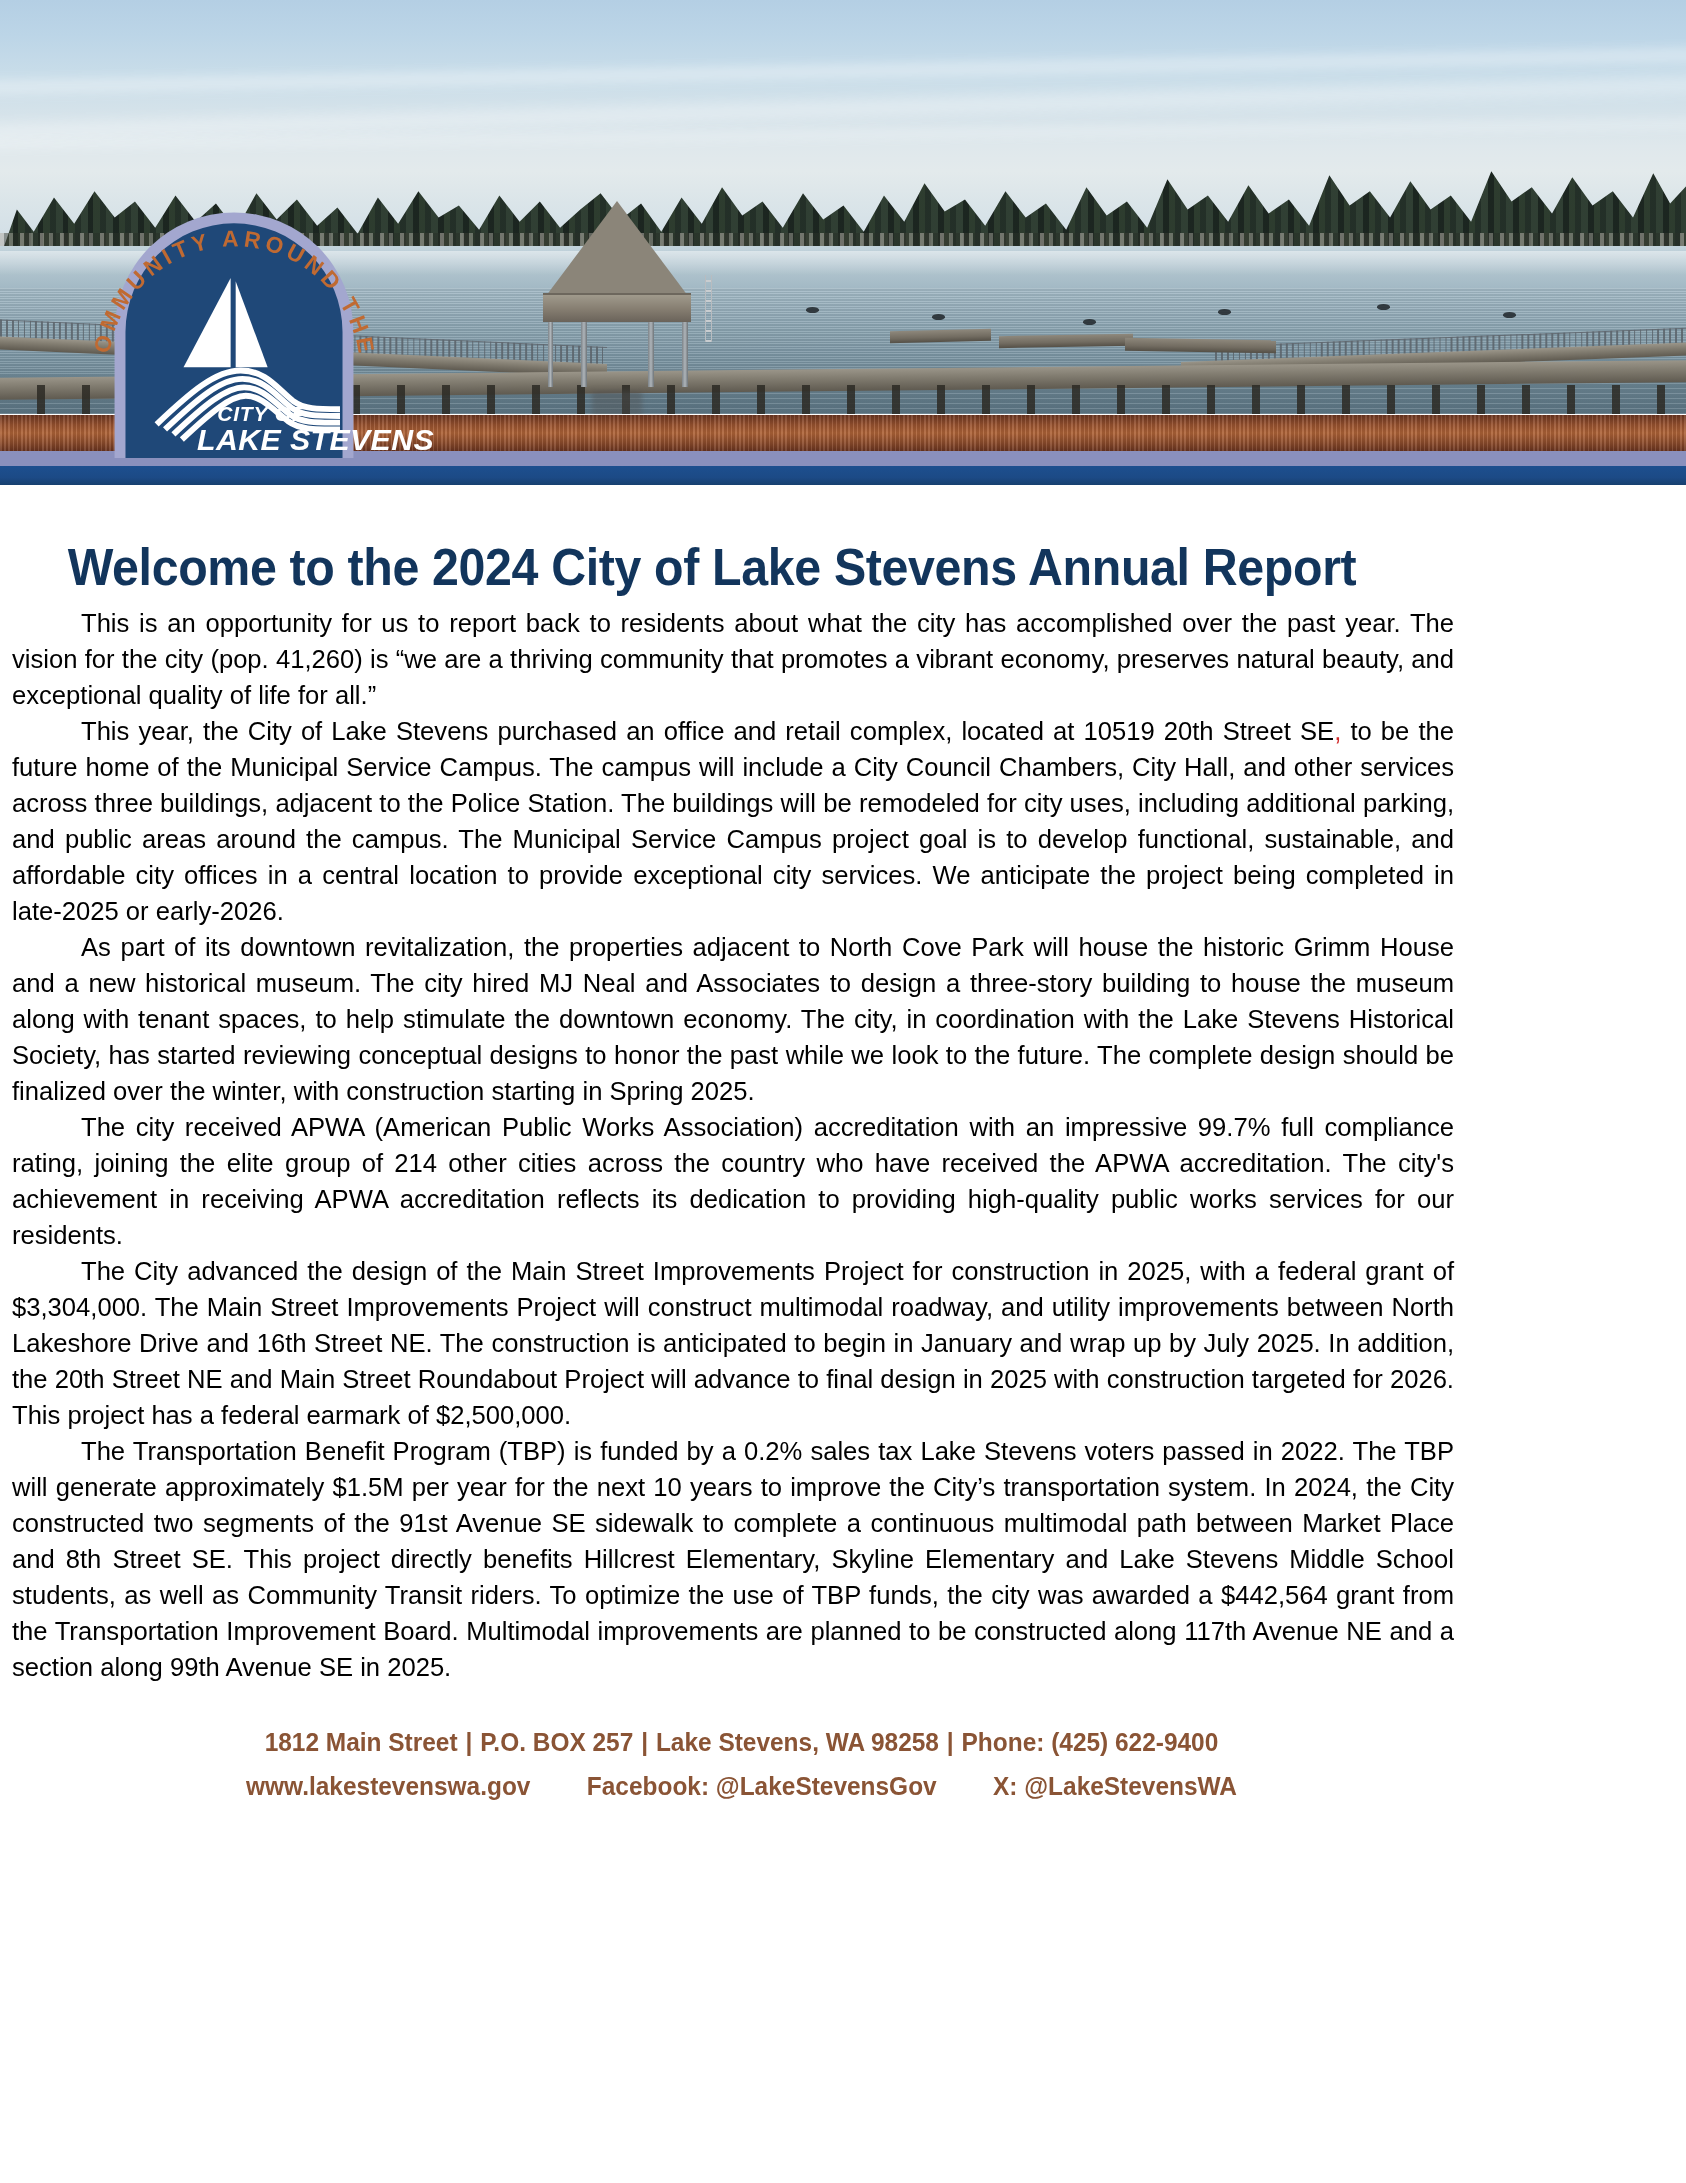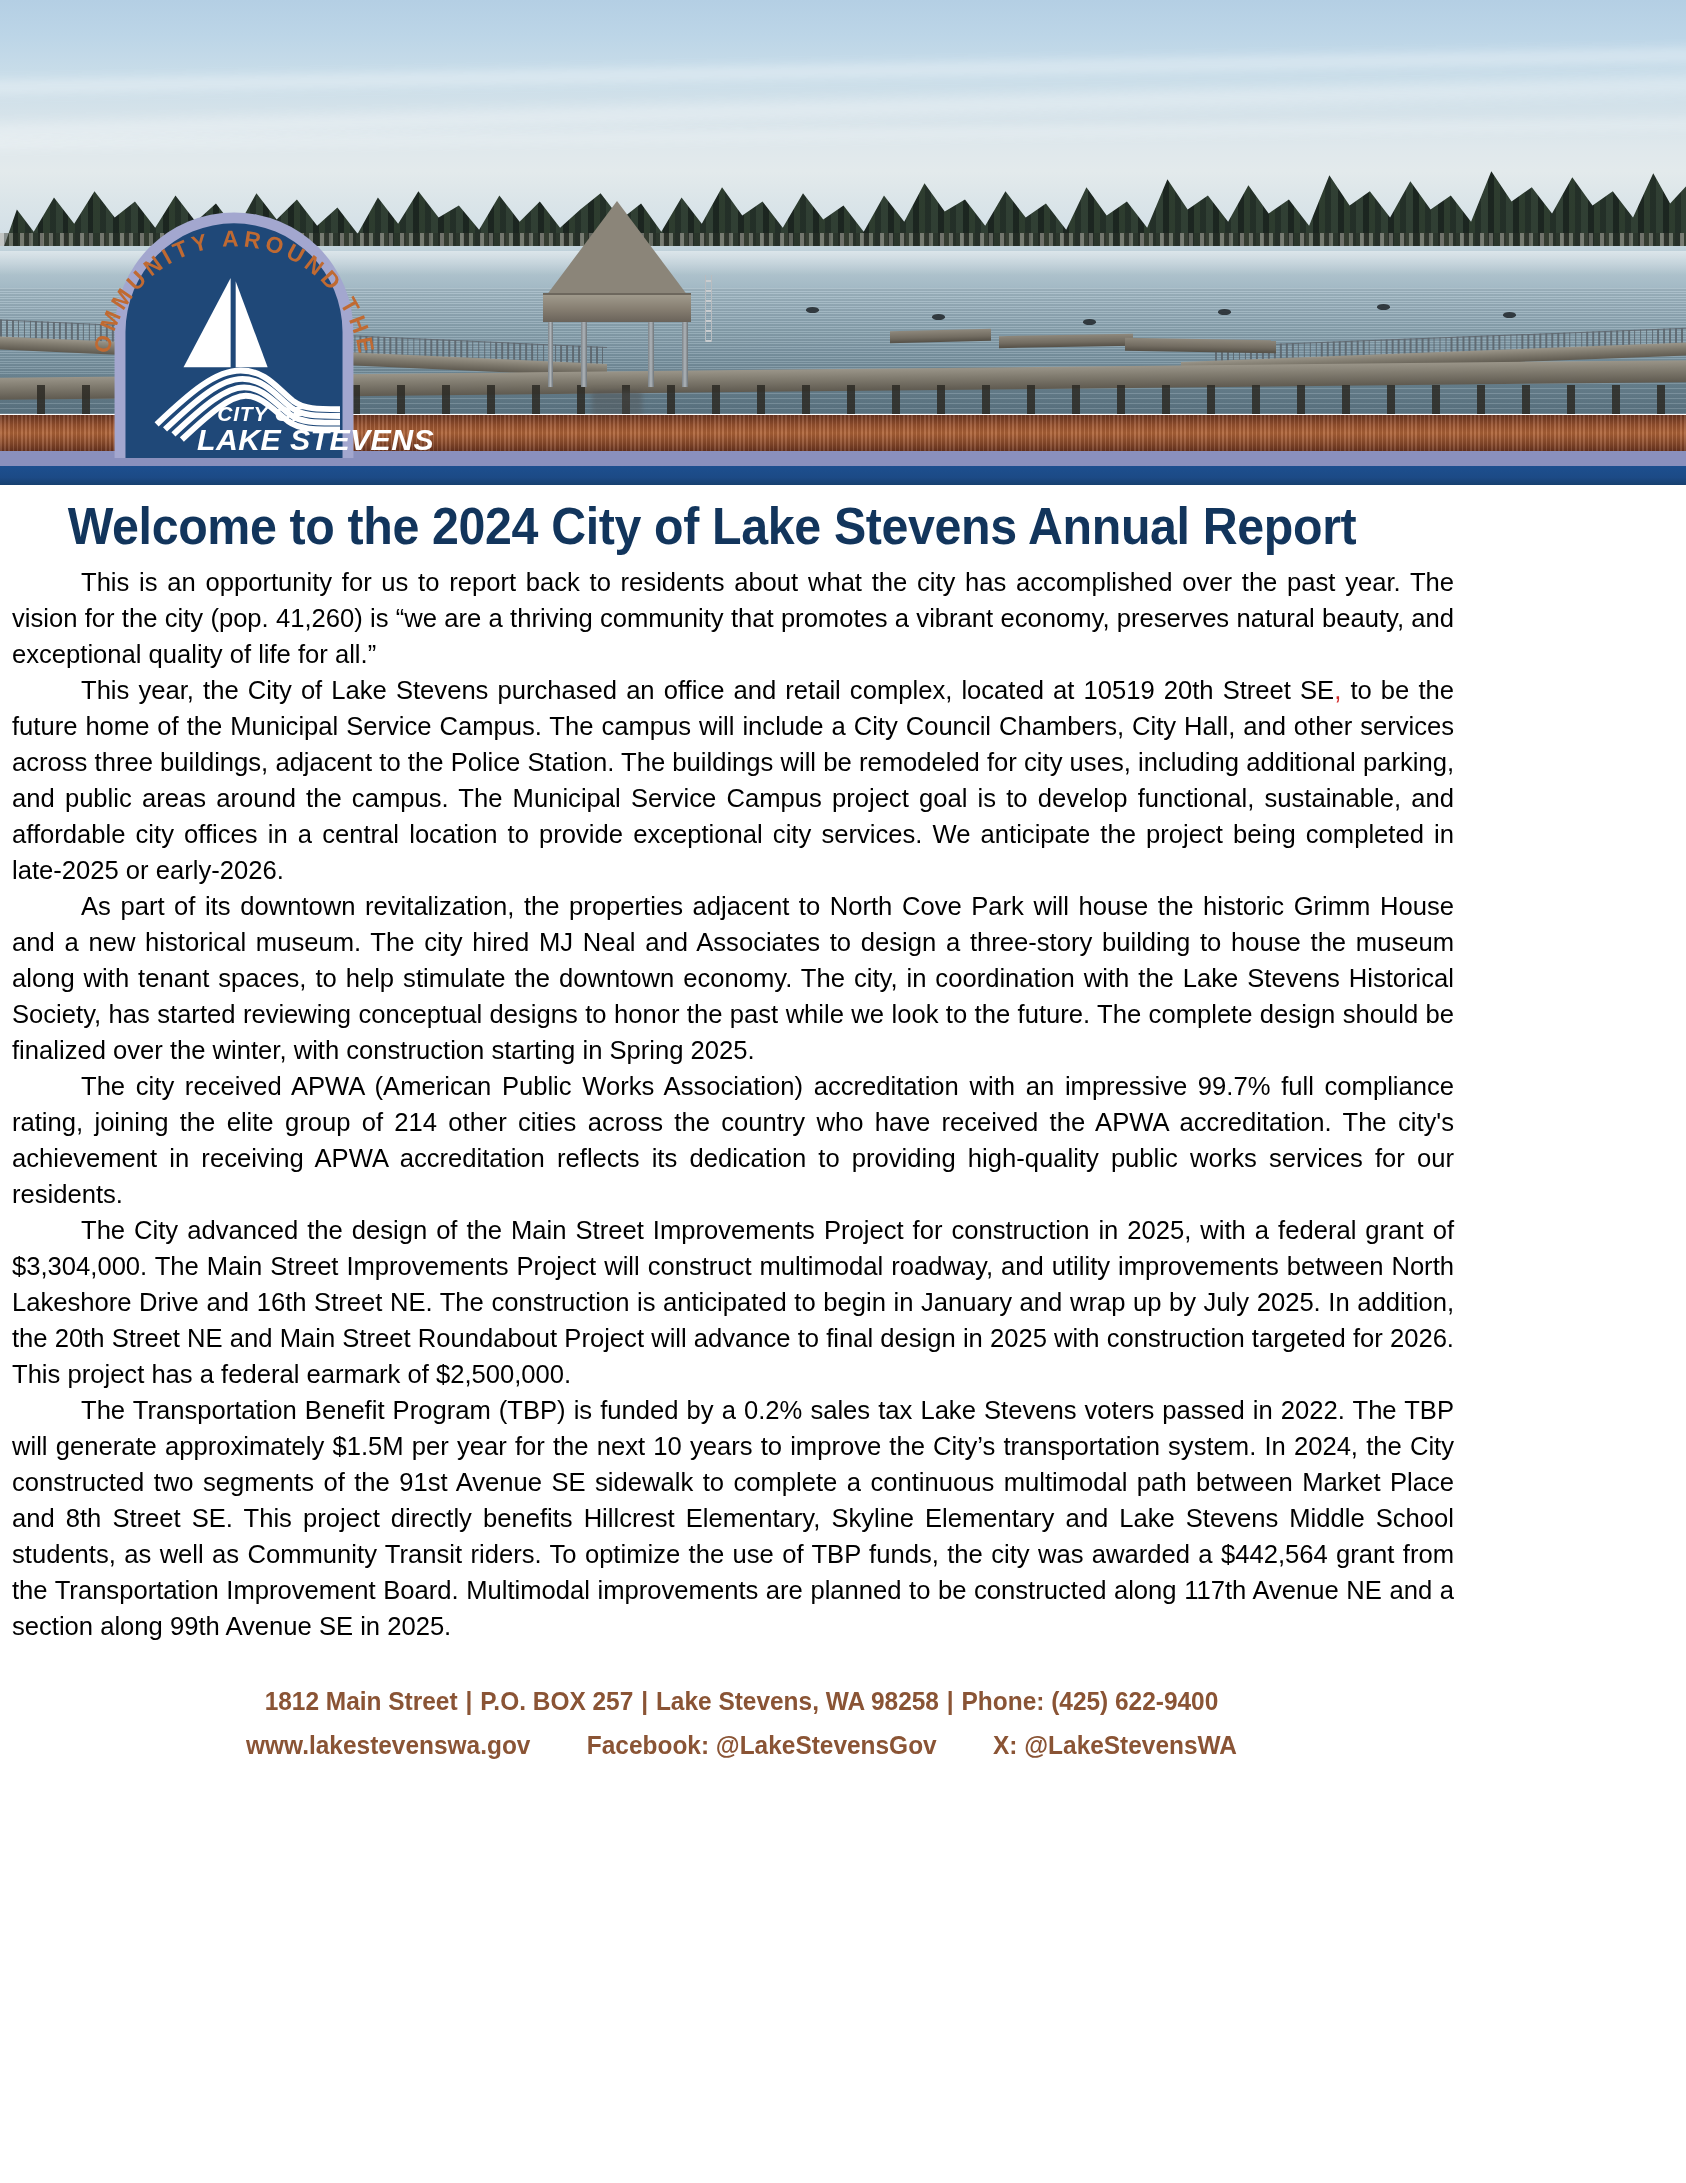--- a/index.html
+++ b/index.html
@@ -266,21 +266,21 @@
     top: 172px;
     width: 286px;
     height: 286px;
     z-index: 20;
   }
   .logo svg { display: block; width: 100%; height: 100%; overflow: visible; }
 
   
   .page {
     position: absolute;
-    left: 0; top: 461px;
+    left: 0; top: 502px;
     width: 1424px;
     padding: 12px;
   }
 
   .title {
     color: #12355c;
     font-family: "Liberation Sans", sans-serif;
     font-weight: bold;
     font-size: 52px;
     line-height: 1.0;

